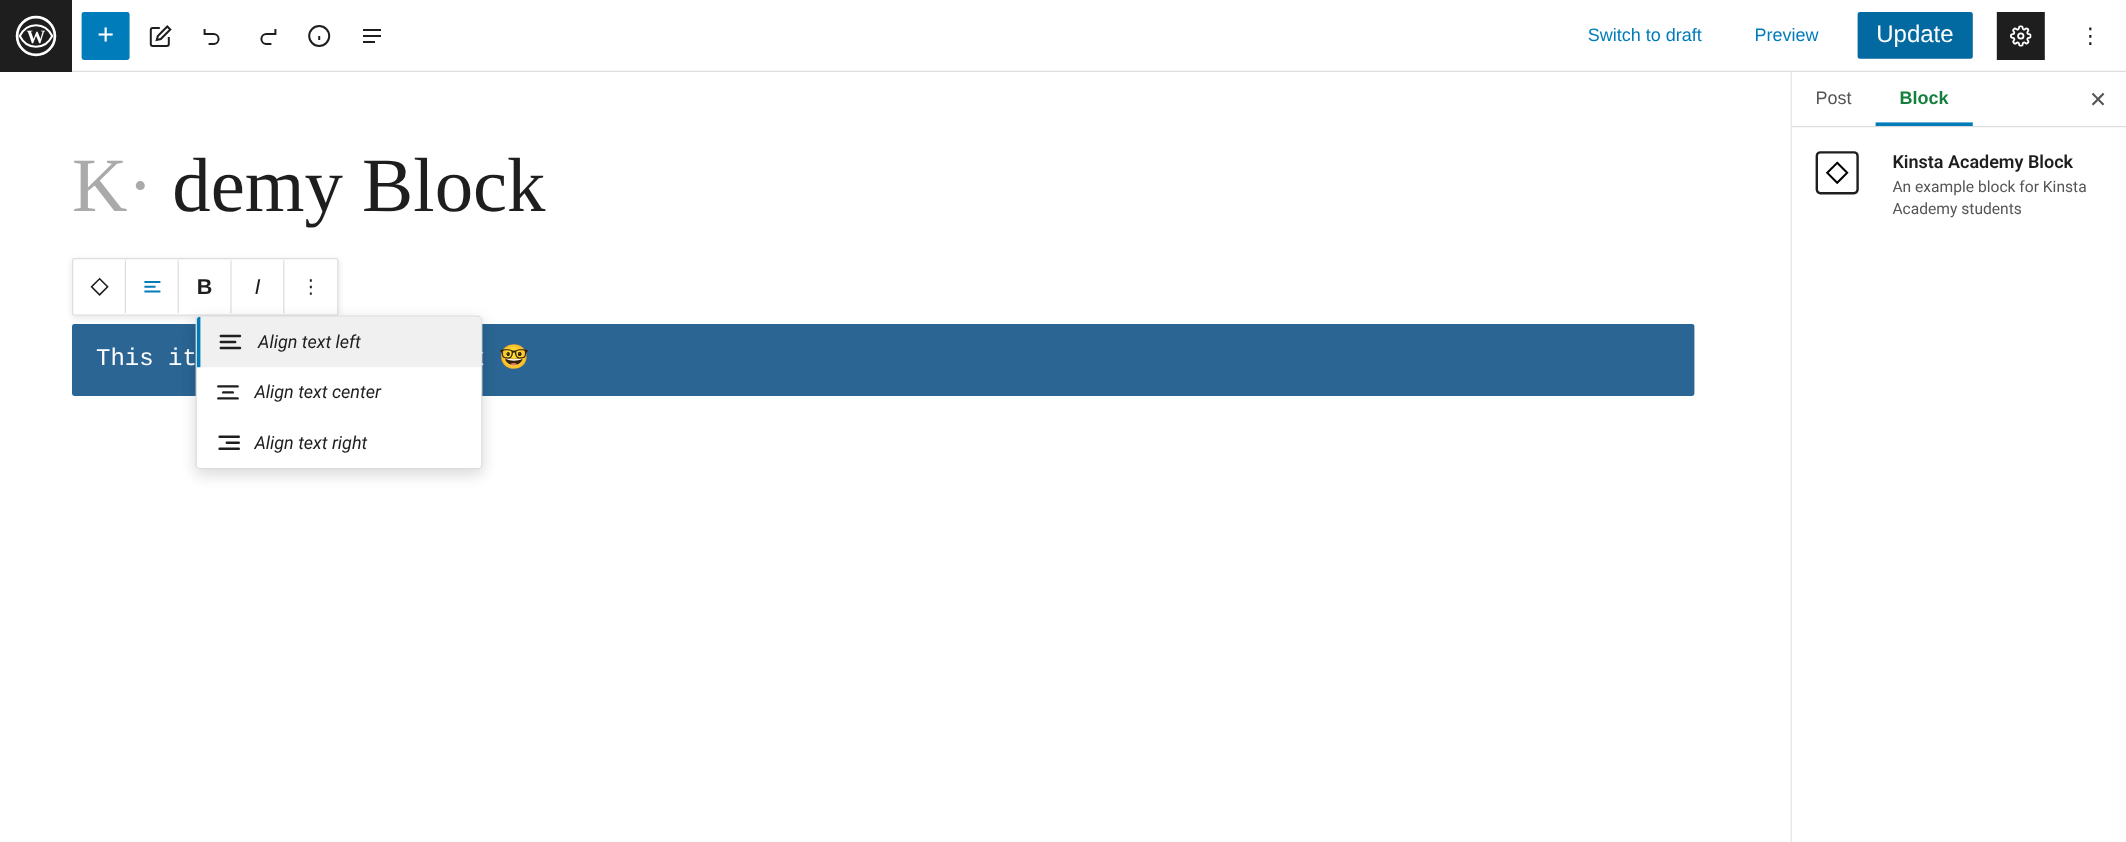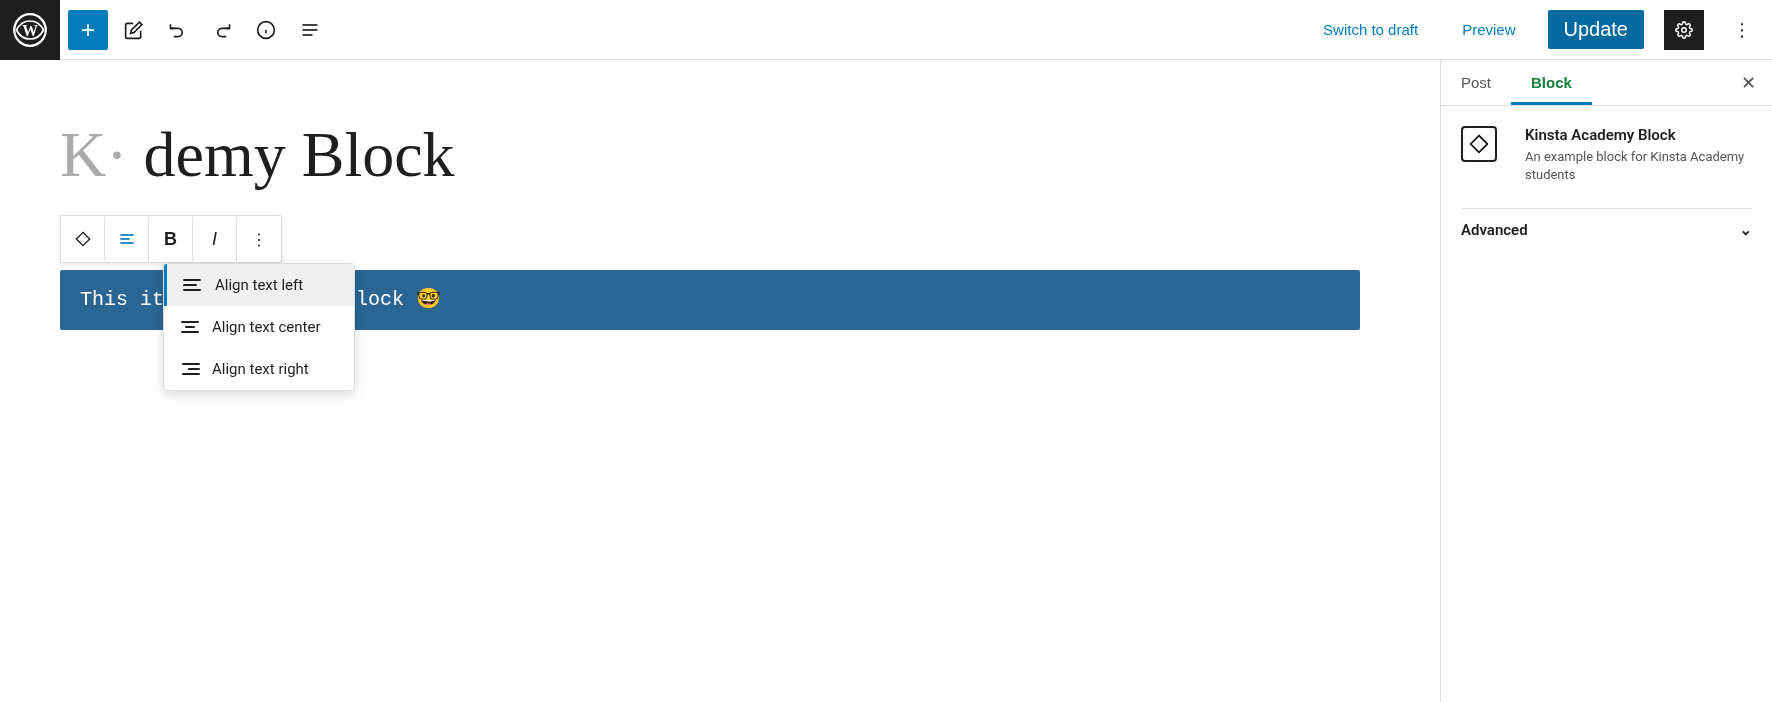--- a/index.html
+++ b/index.html
@@ -175,22 +175,23 @@
     
     .align-dropdown {
       position: absolute;
       top: 203px;
       left: 163px;
       background: #fff;
       border: 1px solid #ddd;
       border-radius: 4px;
       box-shadow: 0 4px 12px rgba(0,0,0,0.15);
       z-index: 100;
-      width: 192px;
+      width: 239px;
       overflow: hidden;
+      font-style: italic;
     }
     .align-item {
       display: flex;
       align-items: center;
       padding: 12px 16px;
       cursor: pointer;
       gap: 12px;
       font-size: 15px;
       color: #1e1e1e;
     }
@@ -219,21 +220,21 @@
     .align-center span:nth-child(1) { width: 18px; margin: 0 auto; }
     .align-center span:nth-child(2) { width: 10px; margin: 0 auto; }
     .align-center span:nth-child(3) { width: 18px; margin: 0 auto; }
     
     .align-right span:nth-child(1) { width: 18px; margin-left: auto; }
     .align-right span:nth-child(2) { width: 12px; margin-left: auto; }
     .align-right span:nth-child(3) { width: 18px; margin-left: auto; }
 
     
     .right-sidebar {
-      width: 332px;
+      width: 280px;
       border-left: 1px solid #ddd;
       background: #fff;
       display: flex;
       flex-direction: column;
     }
     .sidebar-tabs {
       display: flex;
       border-bottom: 1px solid #ddd;
       position: relative;
       align-items: center;
@@ -459,20 +460,16 @@
           <svg width="20" height="20" viewBox="0 0 24 24" fill="none" stroke="currentColor" stroke-width="2">
             <polygon points="12 2 22 12 12 22 2 12"></polygon>
           </svg>
         </div>
         <div class="block-info-text">
           <h3>Kinsta Academy Block</h3>
           <p>An example block for Kinsta Academy students</p>
         </div>
       </div>
 
-      <div class="advanced-section">
-        <span>Advanced</span>
-        <span class="chevron-icon">⌄</span>
-      </div>
     </div>
   </div>
 
 </div>
 
 </body></html>

